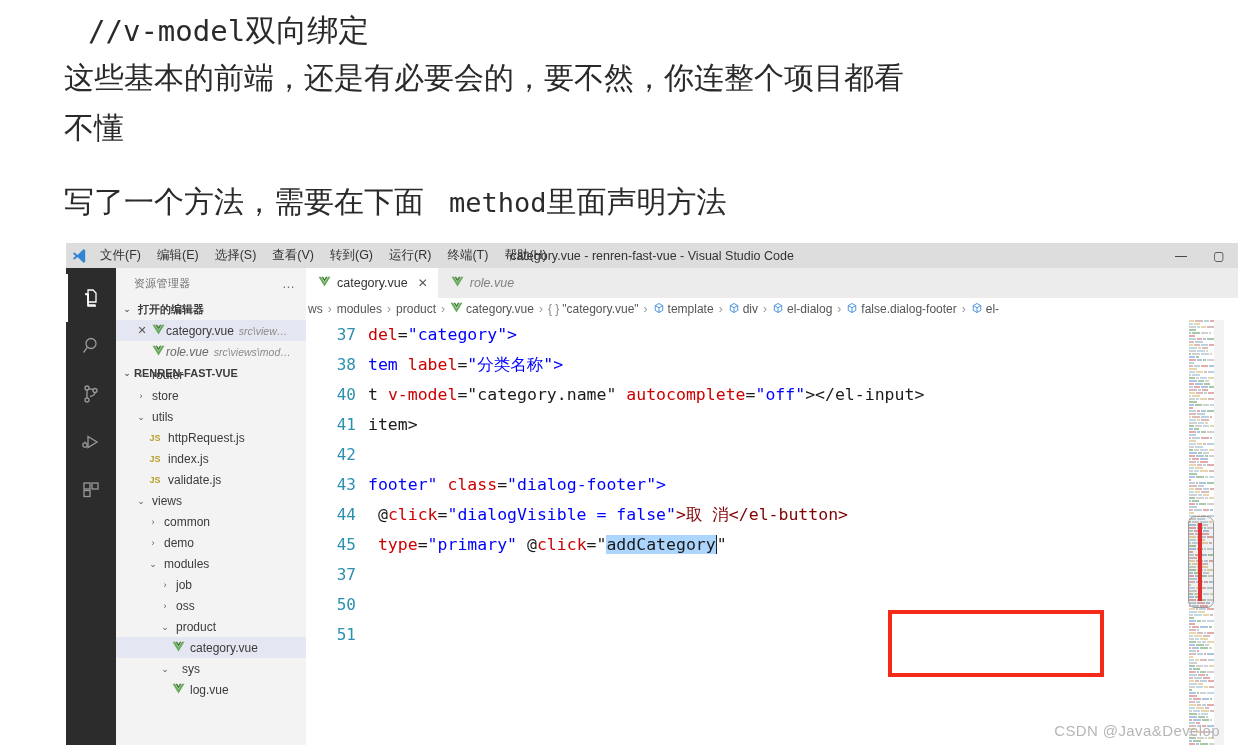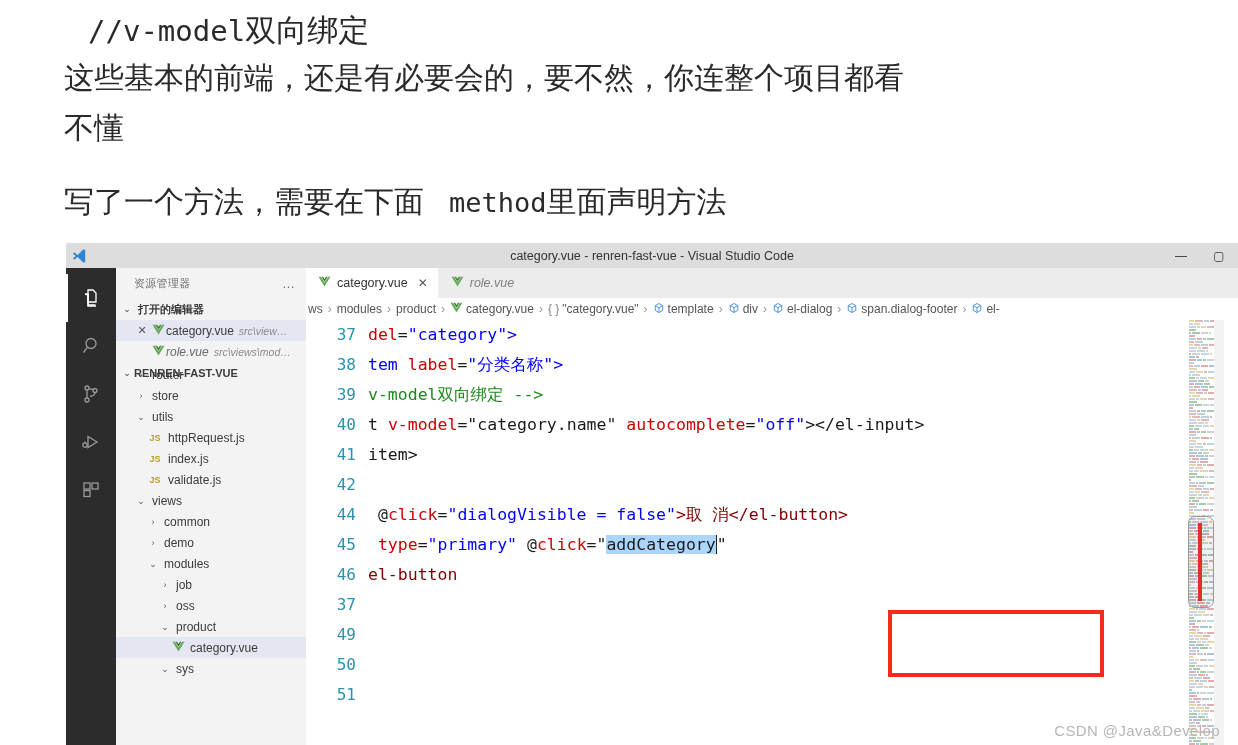--- a/index.html
+++ b/index.html
@@ -169,20 +169,30 @@
   </div>
 
   <div class="vscode">
 
     <div class="titlebar">
       <div class="vs-logo">
         <svg width="16" height="16" viewBox="0 0 16 16">
             <path d="M12.5 1.2 6.6 6.9 3.4 4.5 1.8 5.3l2.7 2.7-2.7 2.7 1.6.8 3.2-2.4 5.9 5.7 1.7-.8V2z" fill="#2f86d2"></path>
           </svg>
       </div>
+      <div class="menu" id="menu-root">
+          <div class="menu-item">文件(F)</div>
+          <div class="menu-item">编辑(E)</div>
+          <div class="menu-item">选择(S)</div>
+          <div class="menu-item">查看(V)</div>
+          <div class="menu-item">转到(G)</div>
+          <div class="menu-item">运行(R)</div>
+          <div class="menu-item">终端(T)</div>
+          <div class="menu-item">帮助(H)</div>
+        </div>
       <div class="title-center">category.vue - renren-fast-vue - Visual Studio Code</div>
       <div class="win-ctrl">
         <div class="win-btn">—</div>
         <div class="win-btn">▢</div>
       </div>
     </div>
 
     <div class="vs-body">
 
       <div class="activitybar">
@@ -316,21 +326,28 @@
               </div>
               <div class="row indent-4 sel">
                 <span class="vue-ico"><svg width="13" height="11" viewBox="0 0 24 20">
                     <path d="M1 1h4.5L12 12 18.5 1H23L12 19z" fill="#67ab5b"></path>
                     <path d="M6.5 1h3L12 5.4 14.5 1h3L12 10.6z" fill="#3f7a33"></path>
                   </svg></span>
                 <span class="fname" style="margin-left: 4px;">category.vue</span>
               </div>
               <div class="row indent-3">
                 <span class="chev">⌄</span>
-                <span class="fname" style="margin-left: 4px;">sys</span>
+                <span class="fname" style="margin-left: 10px;">sys</span>
+              </div>
+              <div class="row indent-4">
+                <span class="vue-ico"><svg width="13" height="11" viewBox="0 0 24 20">
+                    <path d="M1 1h4.5L12 12 18.5 1H23L12 19z" fill="#67ab5b"></path>
+                    <path d="M6.5 1h3L12 5.4 14.5 1h3L12 10.6z" fill="#3f7a33"></path>
+                  </svg></span>
+                <span class="fname" style="margin-left: 4px;">log.vue</span>
               </div>
             </div>
         </div>
       </div>
 
       <div class="editor-group">
 
         <div class="tabbar" id="tabbar">
             <div class="tab active">
               <span><svg width="13" height="11" viewBox="0 0 24 20">
@@ -397,45 +414,43 @@
                   <path d="M3 4.8 8 7.6l5-2.8M8 7.6V14"></path>
                 </svg></span>
               <span>el-dialog</span>
             </span>
             <span class="bc-sep">›</span>
             <span class="bc-part">
               <span><svg width="12" height="12" viewBox="0 0 16 16" fill="none" stroke="#3b8ad9" stroke-width="1.2">
                   <path d="M8 2l5 2.8v6.4L8 14l-5-2.8V4.8z"></path>
                   <path d="M3 4.8 8 7.6l5-2.8M8 7.6V14"></path>
                 </svg></span>
-              <span>span.dialog-footer</span>
+              <span>false.dialog-footer</span>
             </span>
             <span class="bc-sep">›</span>
             <span class="bc-part">
               <span><svg width="12" height="12" viewBox="0 0 16 16" fill="none" stroke="#3b8ad9" stroke-width="1.2">
                   <path d="M8 2l5 2.8v6.4L8 14l-5-2.8V4.8z"></path>
                   <path d="M3 4.8 8 7.6l5-2.8M8 7.6V14"></path>
                 </svg></span>
               <span>el-</span>
             </span>
           </div>
 
         <div class="code-area">
           <div class="code-lines" id="code-lines">
               <div class="cl"><span class="lnum">37</span><span class="ctext"><span class="tok-attr">del</span><span class="tok-punc">=</span><span class="tok-str">"category"</span><span class="tok-tag">&gt;</span></span></div>
               <div class="cl"><span class="lnum">38</span><span class="ctext"><span class="tok-tag">tem </span><span class="tok-attr">label</span><span class="tok-punc">=</span><span class="tok-str">"分类名称"</span><span class="tok-tag">&gt;</span></span></div>
-              <div class="cl"><span class="lnum">39</span><span class="ctext"><span class="tok-cmt">v-model双向绑定 --&gt;</span></span></div>
               <div class="cl"><span class="lnum">40</span><span class="ctext"><span class="tok-plain">t </span><span class="tok-attr">v-model</span><span class="tok-punc">=</span><span class="tok-plain">"category.name"</span><span class="tok-attr"> autocomplete</span><span class="tok-punc">=</span><span class="tok-str">"off"</span><span class="tok-plain">&gt;&lt;/el-input&gt;</span></span></div>
               <div class="cl"><span class="lnum">41</span><span class="ctext"><span class="tok-plain">item&gt;</span></span></div>
               <div class="cl"><span class="lnum">42</span><span class="ctext"></span></div>
+              <div class="cl"><span class="lnum">43</span><span class="ctext"><span class="tok-tag">footer" </span><span class="tok-attr">class</span><span class="tok-punc">=</span><span class="tok-str">"dialog-footer"</span><span class="tok-tag">&gt;</span></span></div>
               <div class="cl"><span class="lnum">44</span><span class="ctext"><span class="tok-plain"> @</span><span class="tok-attr">click</span><span class="tok-punc">=</span><span class="tok-str">"dialogVisible = false"</span><span class="tok-dark">&gt;取 消&lt;/el-button&gt;</span></span></div>
               <div class="cl"><span class="lnum">45</span><span class="ctext"><span class="tok-attr"> type</span><span class="tok-punc">=</span><span class="tok-str">"primary"</span><span class="tok-plain"> @</span><span class="tok-attr">click</span><span class="tok-punc">=</span><span class="tok-plain">"</span><span class="tok-plain sel-hl">addCategory</span><span class="caret"></span><span class="tok-plain">"</span></span></div>
-              <div class="cl"><span class="lnum">46</span><span class="ctext"><span class="tok-dark">el-button</span></span></div>
               <div class="cl"><span class="lnum">37</span><span class="ctext"></span></div>
-              <div class="cl"><span class="lnum">49</span><span class="ctext"></span></div>
               <div class="cl"><span class="lnum">50</span><span class="ctext"></span></div>
               <div class="cl"><span class="lnum">51</span><span class="ctext"></span></div>
             </div>
 
           <div class="editor-rightstrip"></div>
           <div class="minimap" id="minimap">
               <div class="mm-row">
                 <div class="mm-seg" style="width: 5px; background: rgb(200, 164, 74); opacity: 0.45;"></div>
                 <div class="mm-seg" style="width: 8px; background: rgb(176, 106, 106); opacity: 0.45;"></div>
                 <div class="mm-seg" style="width: 5px; background: rgb(106, 154, 176); opacity: 0.45;"></div>

